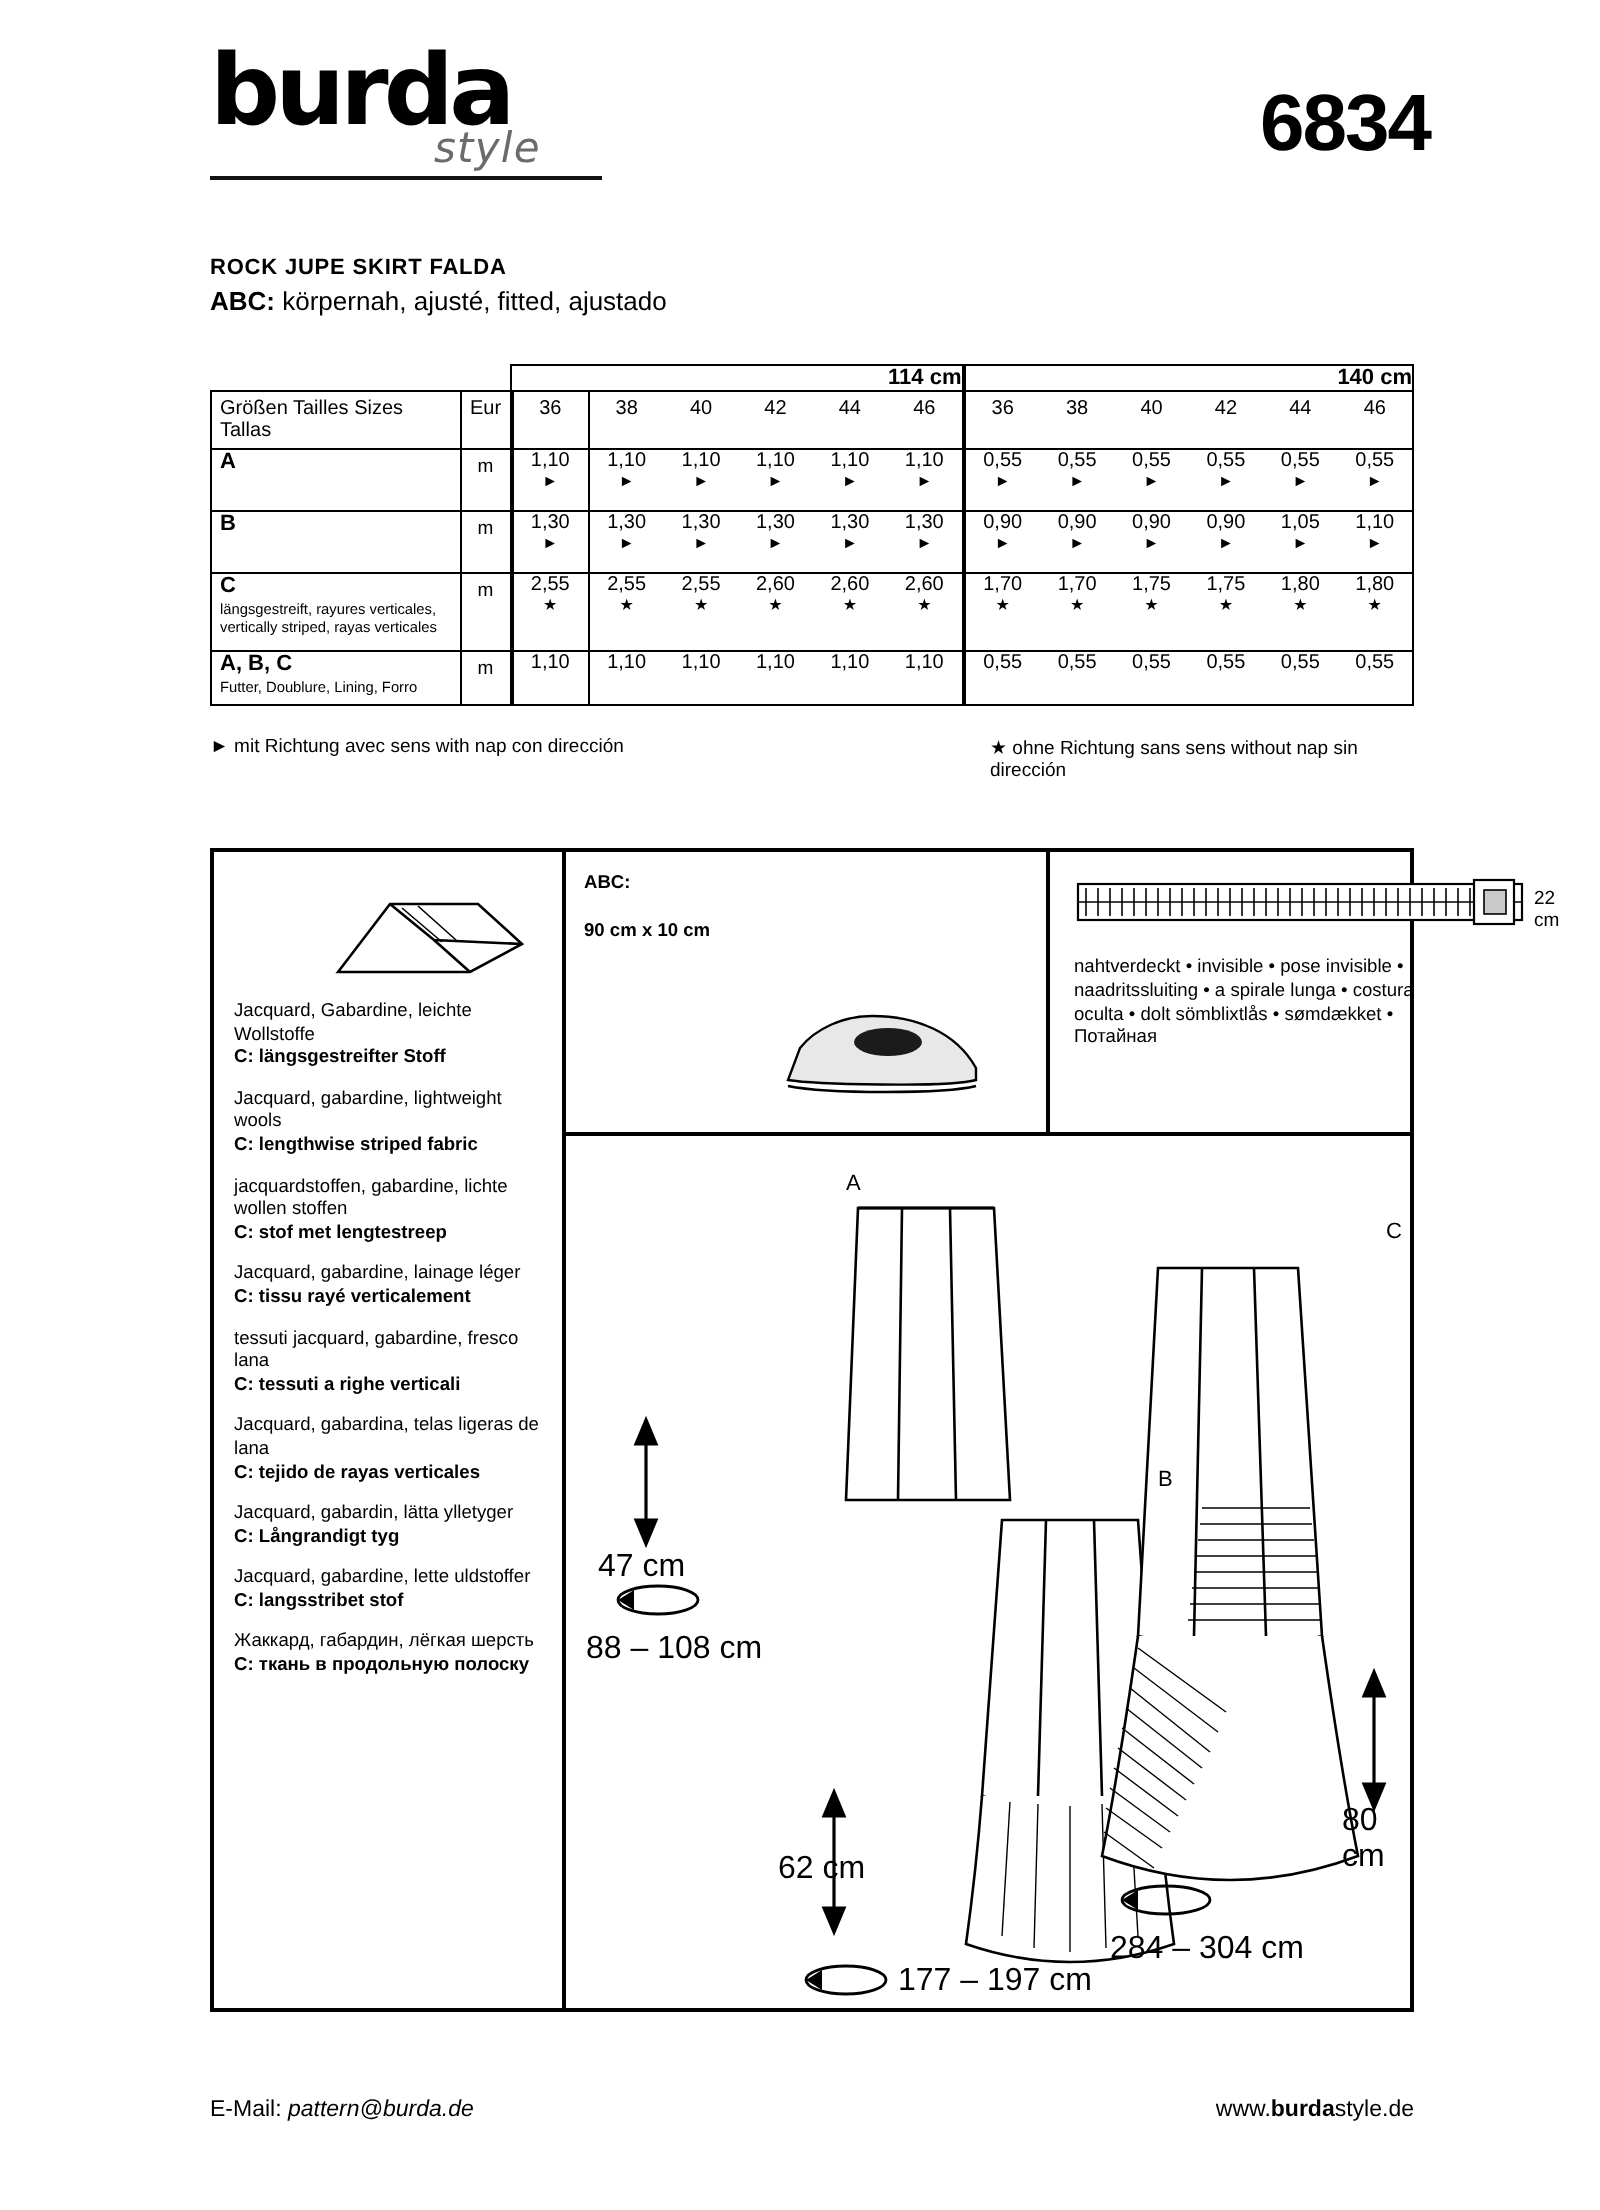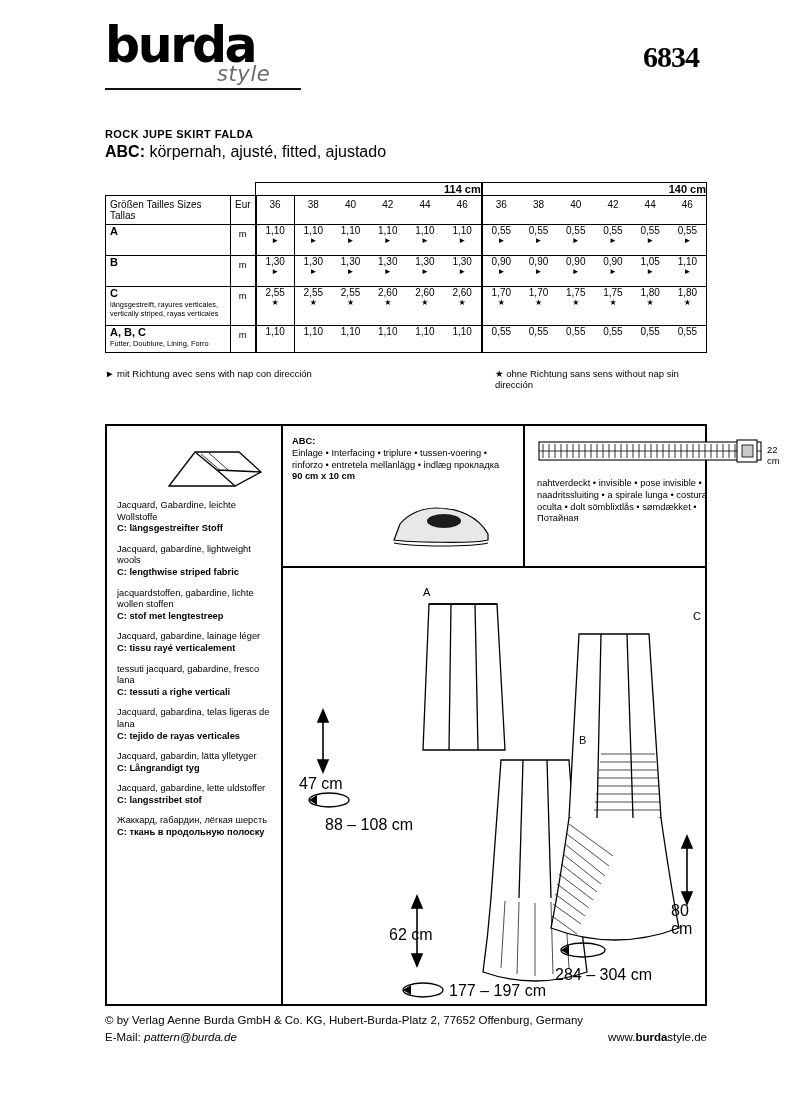--- a/index.html
+++ b/index.html
@@ -13,26 +13,26 @@
   }
   .page{position:absolute;left:0;top:0;width:800px;height:1105px;}
 
   
   .hdr{position:absolute;left:105px;top:22px;width:610px;height:90px;}
   .hdr-date{font-size:10.5px;color:#111;letter-spacing:.2px;}
   .brand{position:relative;margin-top:1px;}
   .brand-burda{font-size:49px;font-weight:bold;letter-spacing:-2.4px;line-height:46px;font-family:"DejaVu Sans",sans-serif;}
   .brand-style{font-size:21px;color:#6b6b6b;font-style:italic;letter-spacing:.6px;margin-left:112px;margin-top:-7px;font-family:"DejaVu Sans",sans-serif;}
   .brand-rule{position:absolute;left:105px;top:88px;width:196px;border-top:2px solid #111;}
-  .code{position:absolute;right:16px;top:18px;font-size:30px;font-weight:bold;letter-spacing:-1px;font-family:Liberation Serif, serif;}
+  .code{position:absolute;right:0;top:18px;font-size:40px;font-weight:bold;letter-spacing:-1px;font-family:Liberation Sans, sans-serif;}
 
   
   .title-wrap{position:absolute;left:105px;top:128px;}
   .title{font-size:11px;font-weight:bold;letter-spacing:.4px;}
-  .subtitle{font-size:16px;margin-top:3px;text-align:center;}
+  .subtitle{font-size:13px;margin-top:3px;text-align:center;}
   .subtitle b{font-weight:bold;}
 
   
   .tbl{position:absolute;left:105px;top:182px;width:602px;border-collapse:collapse;font-size:10px;}
   .tbl td,.tbl th{border:1px solid #000;padding:0;vertical-align:top;}
   .grpwidth{text-align:right;font-size:11px;font-weight:bold;padding:3px 0 3px 0;}
   .hdrrow td{font-size:10px;padding:3px 4px;}
   .lbl{font-weight:bold;padding-left:4px !important;}
   .lbl-main{font-size:11px;font-weight:bold;}
   .lbl-sub{font-size:7.4px;font-weight:normal;line-height:9px;display:block;margin-top:1px;}
@@ -66,21 +66,21 @@
   .zip-label{position:absolute;left:660px;top:18px;font-size:9.5px;}
 
   .sketches{position:absolute;left:176px;top:142px;width:424px;height:436px;}
   .lblA{position:absolute;left:140px;top:18px;font-size:11px;}
   .lblB{position:absolute;left:296px;top:166px;font-size:11px;}
   .lblC{position:absolute;left:410px;top:42px;font-size:11px;}
   .dim{position:absolute;font-size:16px;}
 
   
   .footer{position:absolute;left:105px;top:1012px;width:602px;font-size:11.5px;line-height:17px;}
-  .footer .row2{position:relative;}
+  .footer .row2{position:relative;margin-top:35px;}
   .footer .web{position:absolute;right:0;top:0;}
   .footer .web b{font-weight:bold;}
   .footer .mailit{font-style:italic;}
   svg{display:block;}
 </style>
 </head>
 <body>
 
 <div class="page">
 
@@ -373,21 +373,21 @@
         <b>C: langsstribet stof</b>
       </div>
       <div class="blk">
         <span>Жаккард, габардин, лёгкая шерсть</span><br>
         <b>C: ткань в продольную полоску</b>
       </div>
     </div>
 
     <div class="mid">
       <b>ABC:</b><br>
-      <span>Einlage • Interfacing • triplure • tussen-voering • rinforzo • entretela mellanlägg • indlæg прокладка</span><br>
+      <br>
       <b>90 cm x 10 cm</b>
       <svg class="iron" viewBox="0 0 110 58">
         <path d="M6 44 C18 46 86 48 100 44 L100 38 C90 20 70 12 48 12 C34 12 20 18 12 28 Z" fill="#e8e8e8" stroke="#000" stroke-width="1.2"></path>
         <ellipse cx="56" cy="25" rx="17" ry="7" fill="#1b1b1b"></ellipse>
         <path d="M6 47 C26 51 84 51 100 47" fill="none" stroke="#000" stroke-width="1.2"></path>
       </svg>
     </div>
 
     <svg class="zip" viewBox="0 0 226 30">
       <rect x="2" y="6" width="222" height="18" fill="#fff" stroke="#000" stroke-width="1.1"></rect>
@@ -511,30 +511,29 @@
           <polygon points="404,268 399,280 409,280"></polygon>
           <polygon points="404,336 399,324 409,324"></polygon>
         </g>
         <g stroke="#000" stroke-width="1.4" fill="none">
           <ellipse cx="300" cy="382" rx="22" ry="7"></ellipse>
           <polygon points="278,382 286,377 286,387" fill="#000" stroke="none"></polygon>
         </g>
       </svg>
 
       <div class="dim" style="left:16px;top:207px;">47 cm</div>
-      <div class="dim" style="left:10px;top:248px;margin-left:32px;">88 – 108 cm</div>
+      <div class="dim" style="left:10px;top:248px;">88 – 108 cm</div>
       <div class="dim" style="left:106px;top:358px;">62 cm</div>
       <div class="dim" style="left:166px;top:414px;">177 – 197 cm</div>
       <div class="dim" style="left:388px;top:334px;">80 cm</div>
       <div class="dim" style="left:272px;top:398px;">284 – 304 cm</div>
     </div>
   </div>
 
   <div class="footer">
-    <div>© by Verlag Aenne Burda GmbH &amp; Co. KG, Hubert-Burda-Platz 2, 77652 Offenburg, Germany</div>
     <div class="row2">
       <span>E-Mail: </span><span class="mailit">pattern@burda.de</span>
       <span class="web">
         <span>www.</span><b>burda</b><span>style.de</span>
       </span>
     </div>
   </div>
 
 </div>
 

